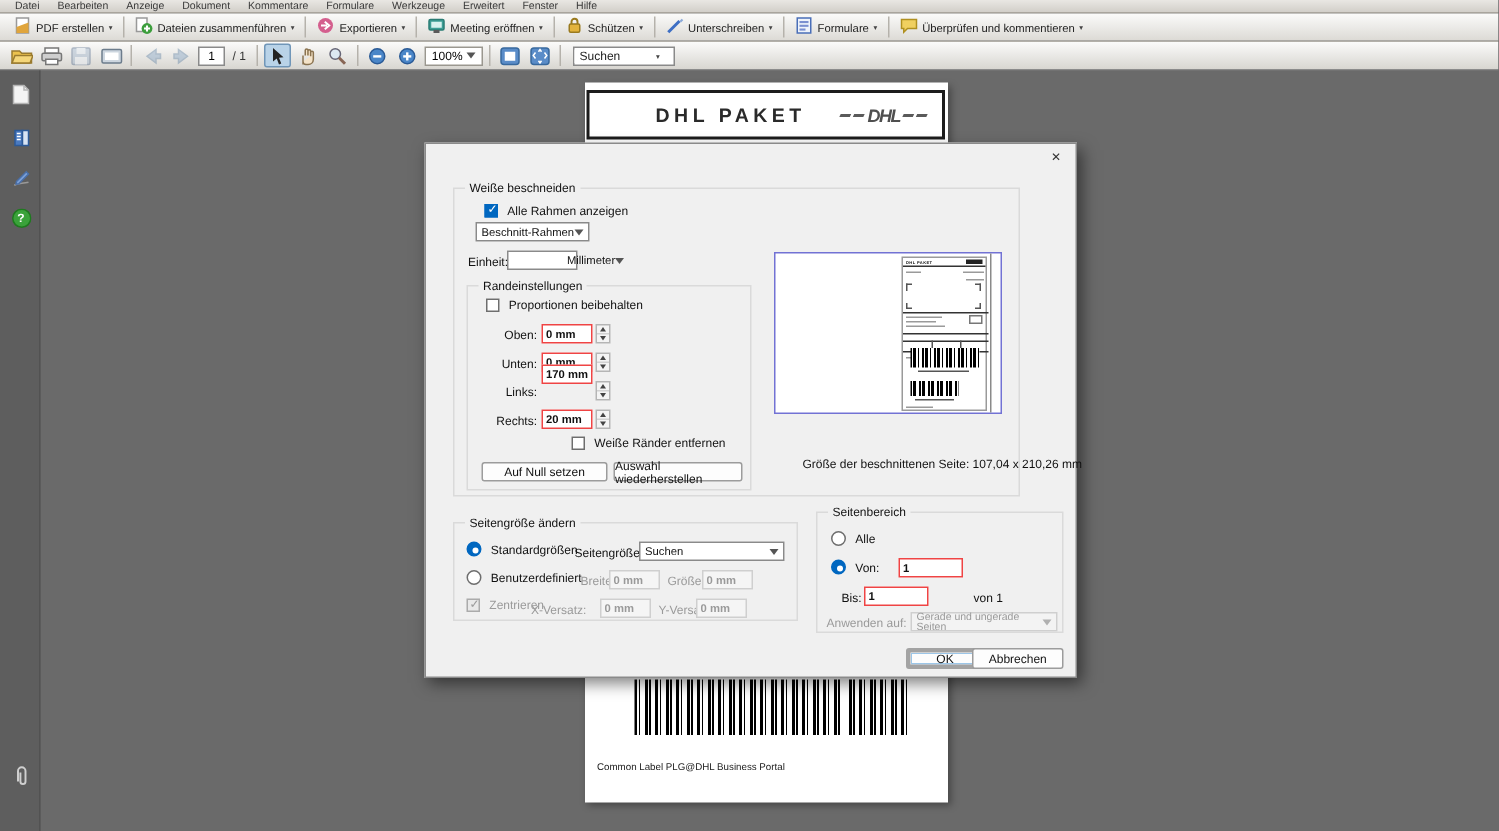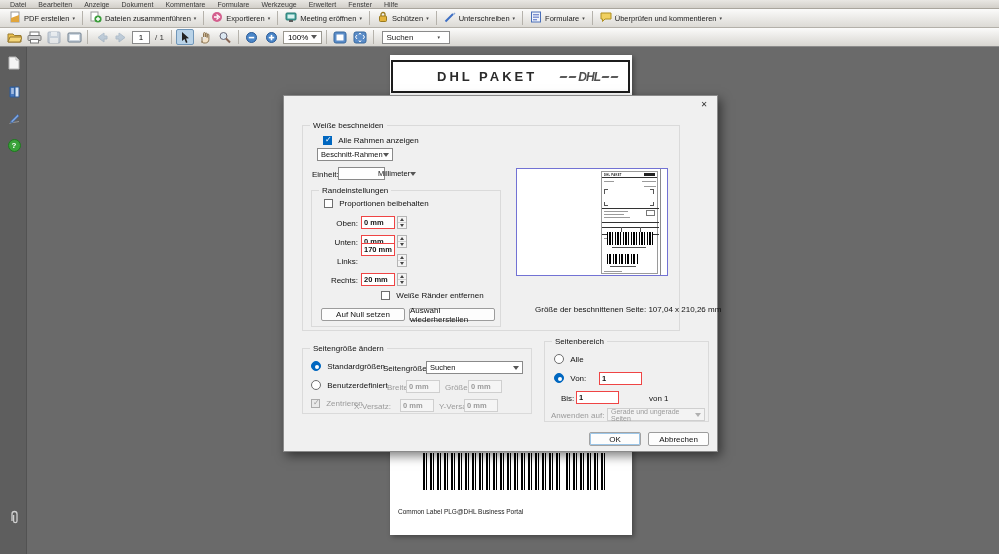--- a/index.html
+++ b/index.html
@@ -84,21 +84,21 @@
 
   .spin { position:absolute; width:10px; height:13px; border:1px solid #b5b5b5; background:#f4f4f4; }
   .spin .u,.spin .d { position:absolute; left:0; width:100%; height:6px; display:flex; align-items:center; justify-content:center; }
   .spin .u { top:0; border-bottom:1px solid #d2d2d2; }
   .spin .d { bottom:0; }
   .tri-u { width:0;height:0;border-left:2px solid transparent;border-right:2px solid transparent;border-bottom:3px solid #444; }
   .tri-d { width:0;height:0;border-left:2px solid transparent;border-right:2px solid transparent;border-top:3px solid #444; }
 
   .dbtn { position:absolute; border:1px solid #9c9c9c; background:#fdfdfd; border-radius:2px; font-size:8px;
           display:flex; align-items:center; justify-content:center; color:#111; }
-  .dbtn.focus { border:1px solid #a3a3a3; box-shadow:inset 0 0 0 1px #9cc6e8; }
+  .dbtn.focus { border:3px solid #a3a3a3; box-shadow:inset 0 0 0 1px #9cc6e8;margin-left:15px; }
 
   
   .pv { position:absolute; left:213px; top:42px; width:152px; height:108px; background:#fff; border:1px solid #7272d4; }
   .minilabel { position:absolute; left:84px; top:2px; width:57px; height:103px; border:1px solid #9a9a9a; background:#fff; }
   .cropline { position:absolute; left:143px; top:0; width:1px; height:106px; background:#8a8a8a; }
   .ml-h { position:absolute; left:0; top:0; width:100%; height:6px; border-bottom:1px solid #333; display:flex;
           align-items:center; justify-content:space-between; padding:0 2px; }
   .ml-h .t { font-size:3px; font-weight:bold; letter-spacing:.3px; color:#111; transform:scale(.9); transform-origin:left; }
   .ml-h .blob { width:11px; height:3px; background:#222; }
   .gline { position:absolute; height:1px; background:#9a9a9a; }

